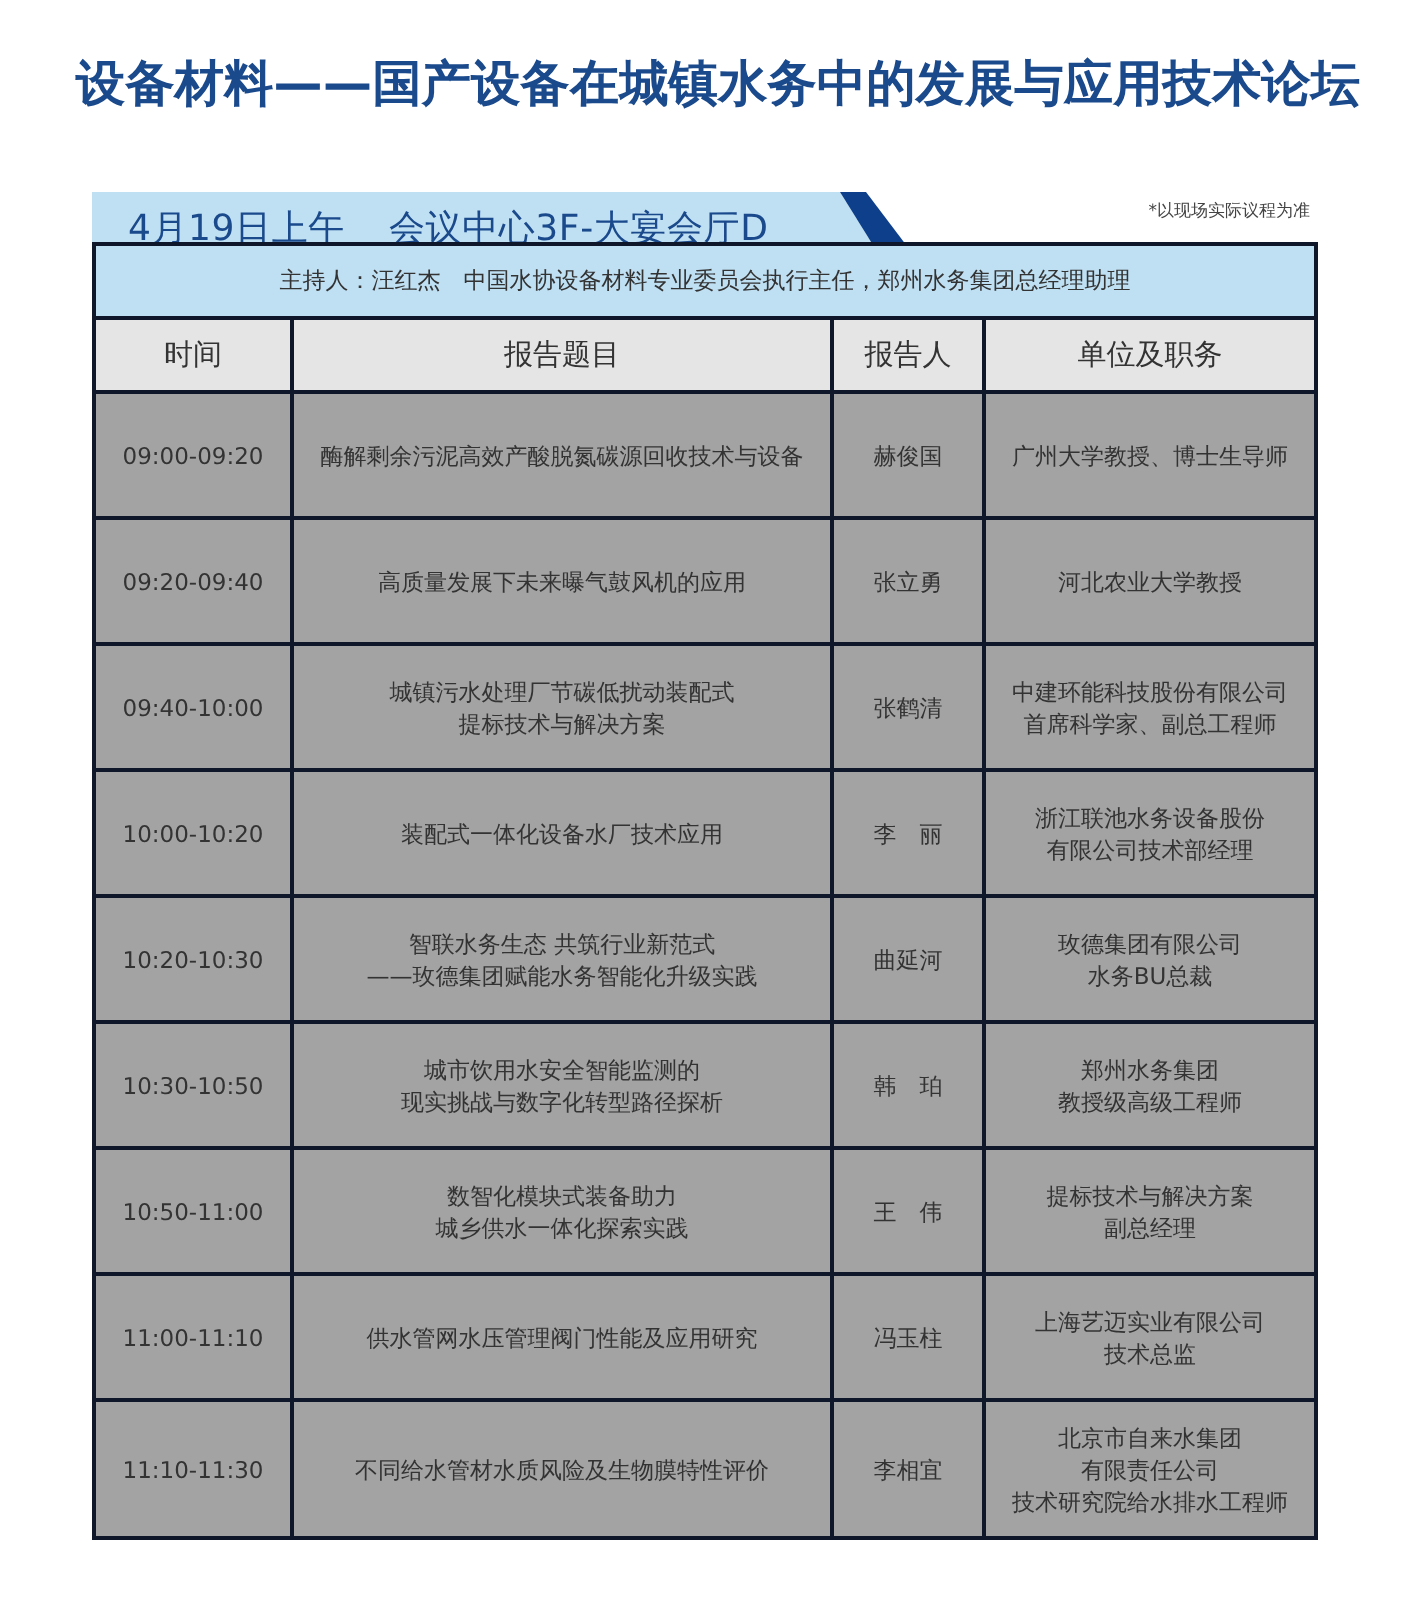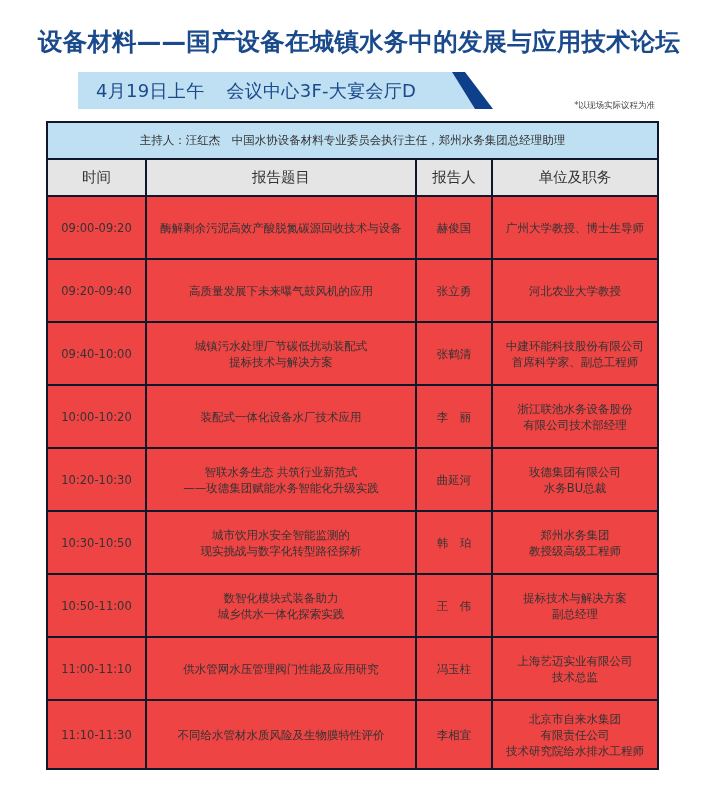--- a/index.html
+++ b/index.html
@@ -23,24 +23,23 @@
     font-size: 24.5px;
     font-weight: bold;
     color: #1b4a8c;
     letter-spacing: 0.2px;
     white-space: nowrap;
     line-height: 36px;
   }
   .banner {
     position: absolute;
     left: 46px;
-    top: 72px;
+    top: 96px;
     width: 420px;
     height: 38px;
-    margin-left: 32px;
   }
   .banner svg {
     position: absolute;
     left: 0;
     top: 0;
   }
   .banner-text {
     position: absolute;
     left: 18px;
     top: 0;
@@ -87,21 +86,21 @@
     border-top: 2px solid #5a6670;
   }
   .header-row th {
     background: #e5e5e5;
     height: 35px;
     font-size: 14.5px;
     font-weight: normal;
     color: #333;
   }
   .data-row td {
-    background: #ef4444;
+    background: #a3a3a3;
     height: 61px;
     font-size: 11.5px;
     color: #333;
     line-height: 16px;
   }
   .data-row.last td {
     height: 67px;
   }
   .cell-line {
     display: block;

